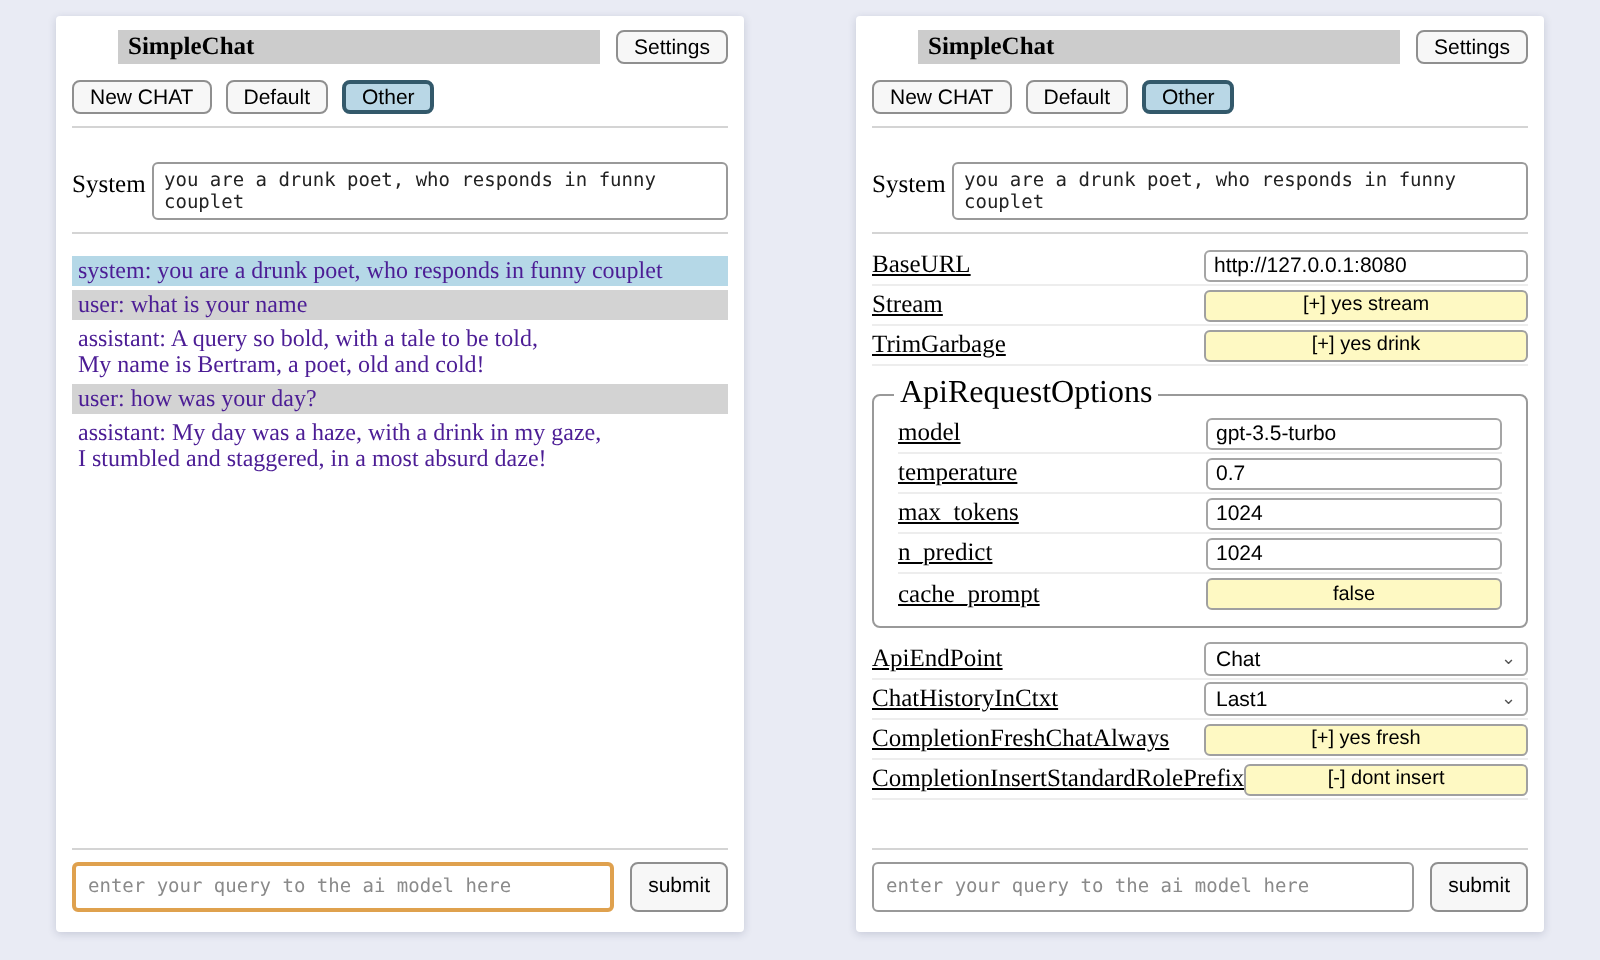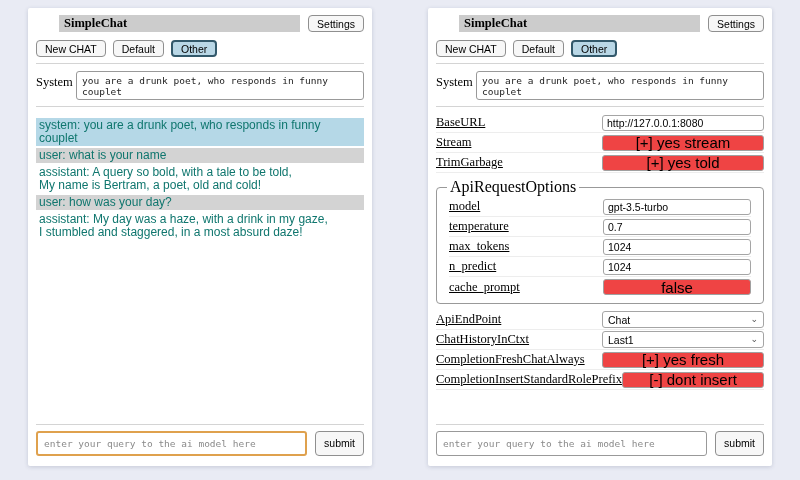--- a/index.html
+++ b/index.html
@@ -27,33 +27,33 @@
     height:17px; font-size:10.5px; font-family:"Liberation Sans", sans-serif;
     background:#f7f7f7; border:1px solid #8f8f8f; border-radius:4px;
     padding:0 8px; color:#000; cursor:pointer; line-height:14px; white-space:nowrap;
   }
   .sessions { display:flex; gap:7px; margin-top:8px; }
   .btn.sel { background:#b9d7e6; border:2px solid #33596b; }
 
   hr.div { border:none; border-top:1px solid #d4d4d4; margin:6px 0; }
 
   
-  .sysrow { display:flex; margin-top:1px; align-items:flex-start; }
+  .sysrow { display:flex; margin-top:11px; align-items:flex-start; }
   .syslabel { font-family:"Liberation Serif", serif; font-size:12.5px; width:40px; padding-top:4px; }
   .systa {
     flex:1; height:29px; resize:none; border:1px solid #999; border-radius:3px;
     font-family:"DejaVu Sans Mono", monospace; font-size:9.5px; padding:3px 5px;
     color:#222; overflow:hidden;
   }
 
   
   .messages { margin-top:5px; }
   .msg {
-    font-family:Liberation Sans, sans-serif; font-size:12px; line-height:13px;
-    padding:1px 3px; margin-bottom:2px; white-space:pre-line; color:#0f766e;
+    font-family:Liberation Serif, serif; font-size:12px; line-height:13px;
+    padding:1px 3px; margin-bottom:2px; white-space:pre-line; color:#4c1d95;
   }
   .msg.sys  { background:#b5d8e7; }
   .msg.usr  { background:#d3d3d3; }
   .msg.ast  { background:transparent; }
 
   .spacer { flex:1; }
 
   
   .qrow { display:flex; gap:8px; margin-bottom:10px; align-items:stretch; }
   .qinput {
@@ -69,22 +69,22 @@
     display:flex; align-items:center; height:20px;
     border-bottom:1px solid #ededed;
   }
   .slabel { flex:1; font-family:"Liberation Serif", serif; font-size:12.5px; color:#000;text-decoration:underline; }
   .sinput {
     width:162px; height:16px; border:1px solid #a5a5a5; border-radius:3px;
     font-size:10.5px; padding:0 4px; color:#000;
   }
   .sinput::placeholder { color:#9a9a9a; }
   .sbtn {
-    width:162px; height:16px; background:#ef4444; border:1px solid #a0a0a0; border-radius:3px;
-    font-size:15px; text-align:center; line-height:13px; cursor:pointer;
+    width:162px; height:16px; background:#fef9c3; border:1px solid #a0a0a0; border-radius:3px;
+    font-size:10px; text-align:center; line-height:13px; cursor:pointer;
   }
   .sselect {
     width:162px; height:17px; background:#fff; border:1px solid #a5a5a5; border-radius:3px;
     font-size:10.5px; display:flex; align-items:center; justify-content:space-between;
     padding:0 5px; cursor:pointer;
   }
   .chev { font-size:9px; color:#555; line-height:1; }
 
   fieldset.aro {
     border:1px solid #999; border-radius:4px; margin:5px 0 6px 0;
@@ -165,21 +165,21 @@
   <div class="srow">
     <span class="slabel">BaseURL</span>
     <input class="sinput" value="http://127.0.0.1:8080" style="">
   </div>
   <div class="srow">
     <span class="slabel">Stream</span>
     <button class="sbtn">[+] yes stream</button>
   </div>
   <div class="srow">
     <span class="slabel">TrimGarbage</span>
-    <button class="sbtn">[+] yes told</button>
+    <button class="sbtn">[+] yes drink</button>
   </div>
 
   <fieldset class="aro">
     <legend>ApiRequestOptions</legend>
     <div class="srow">
       <span class="slabel">model</span>
       <input class="sinput" value="gpt-3.5-turbo" style="">
     </div>
     <div class="srow">
       <span class="slabel">temperature</span>

